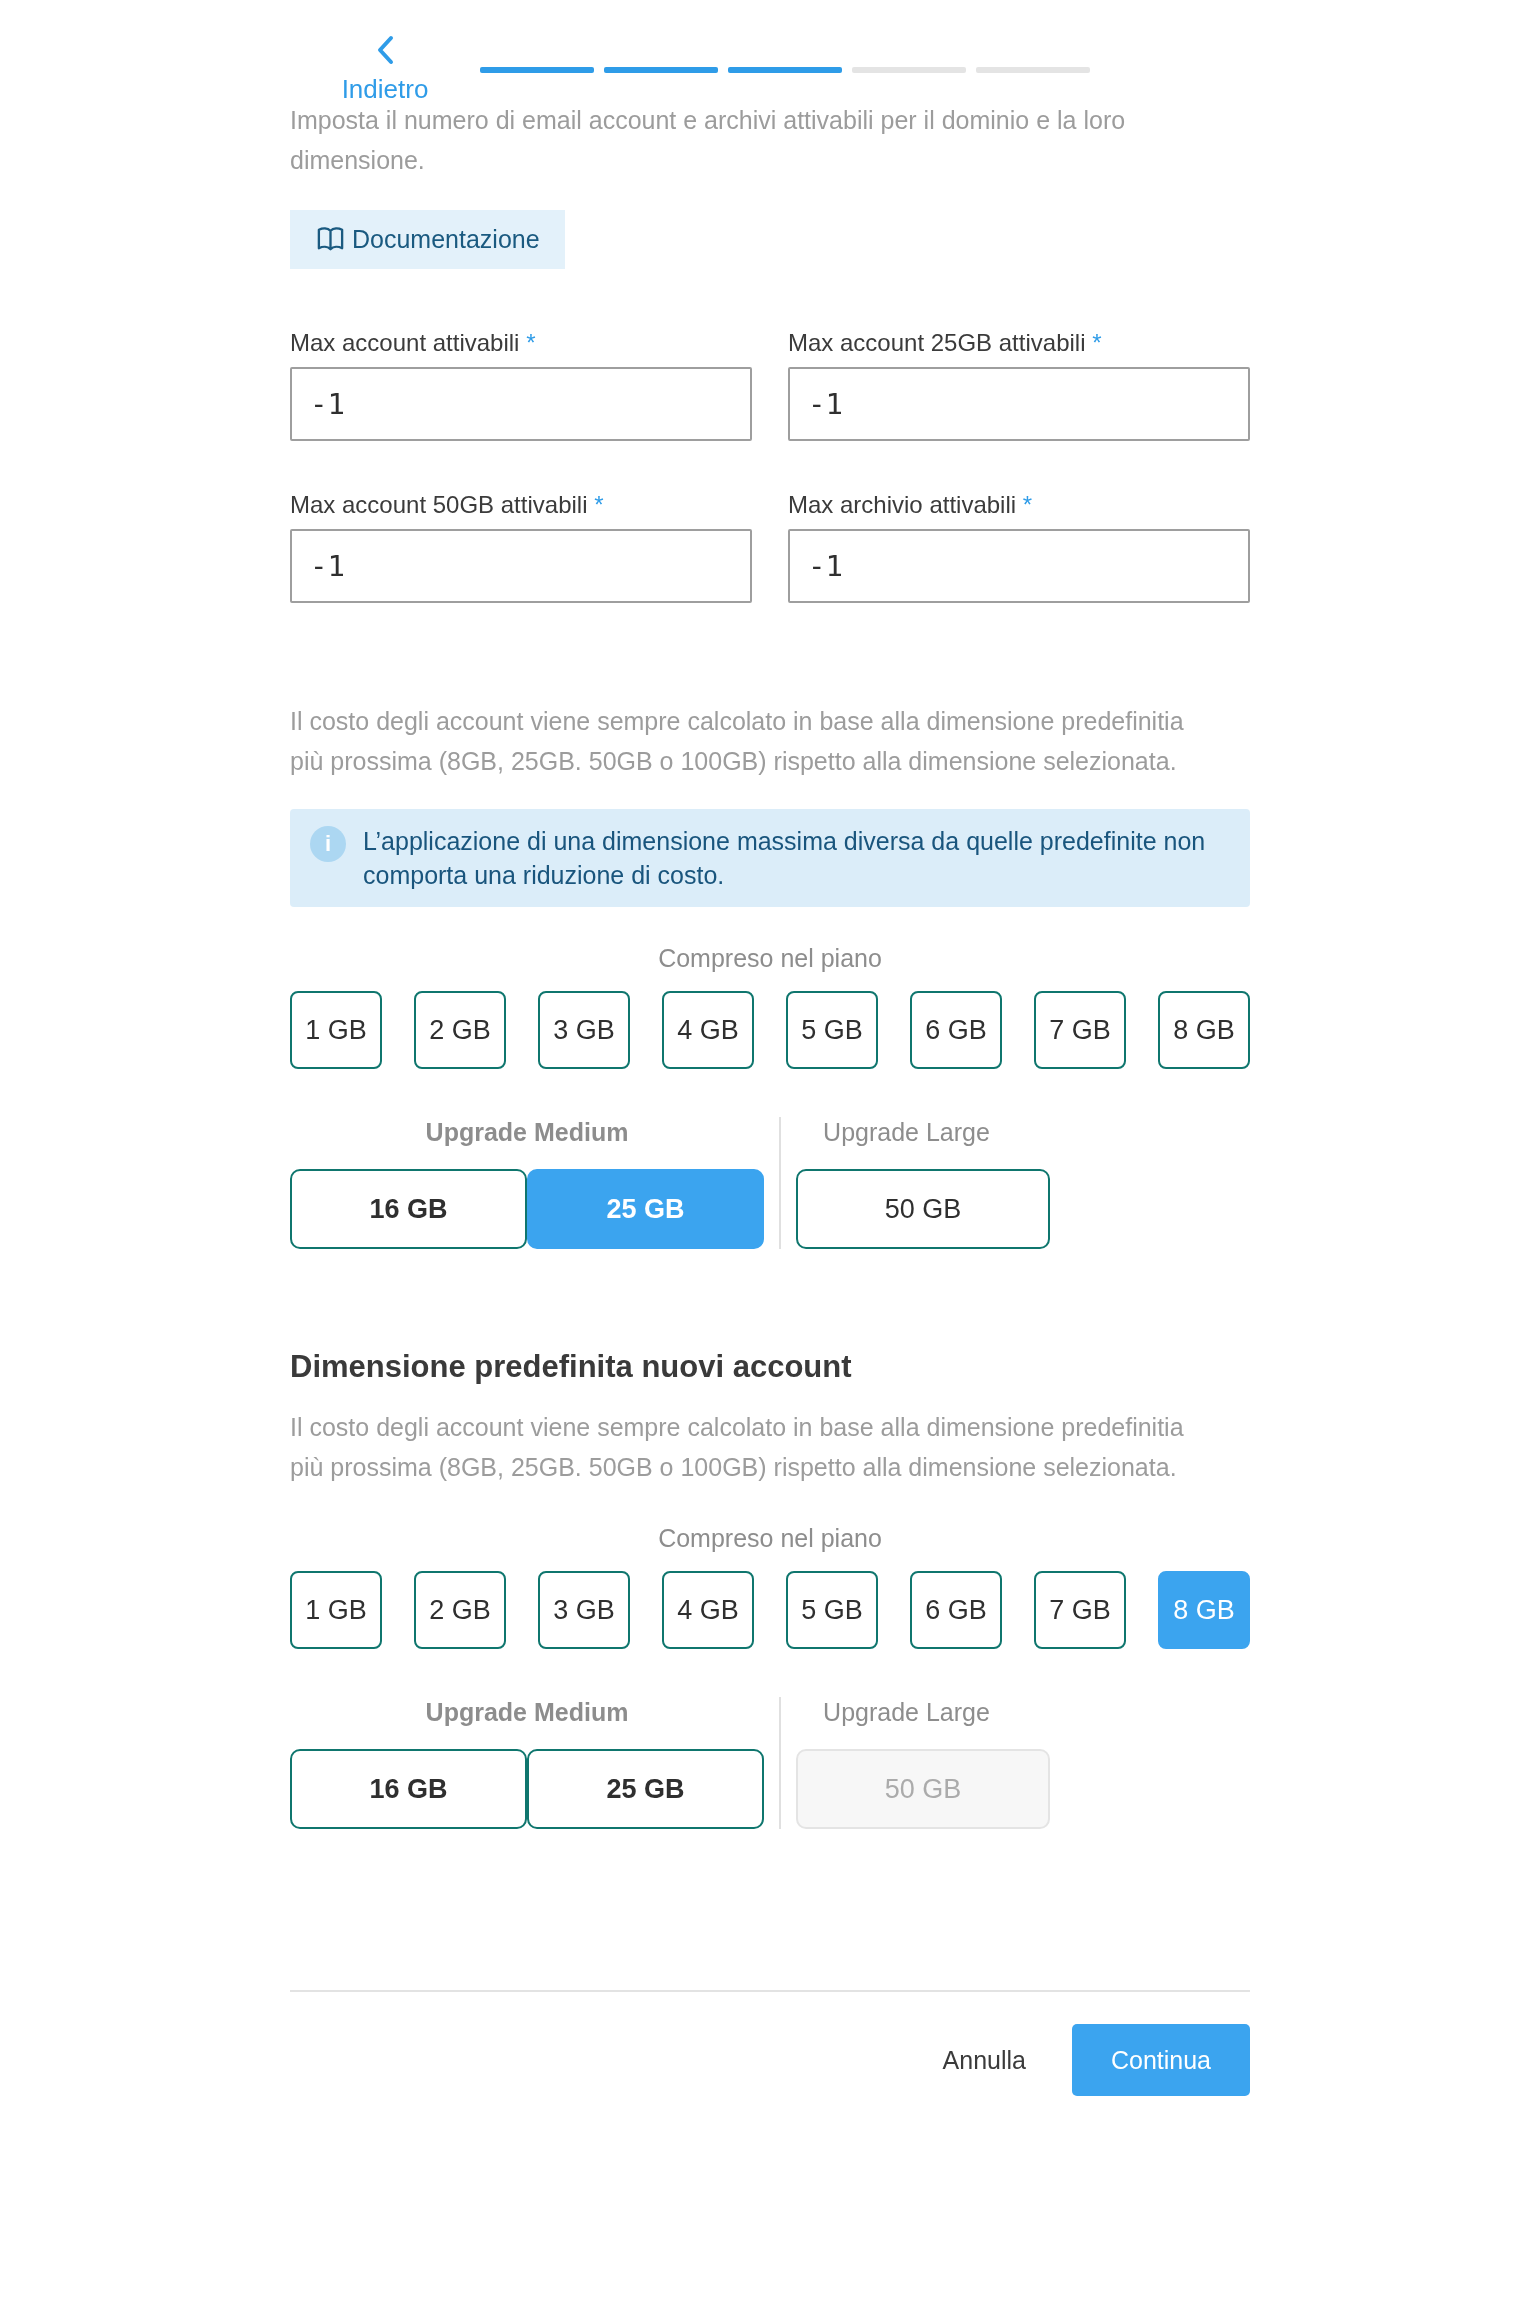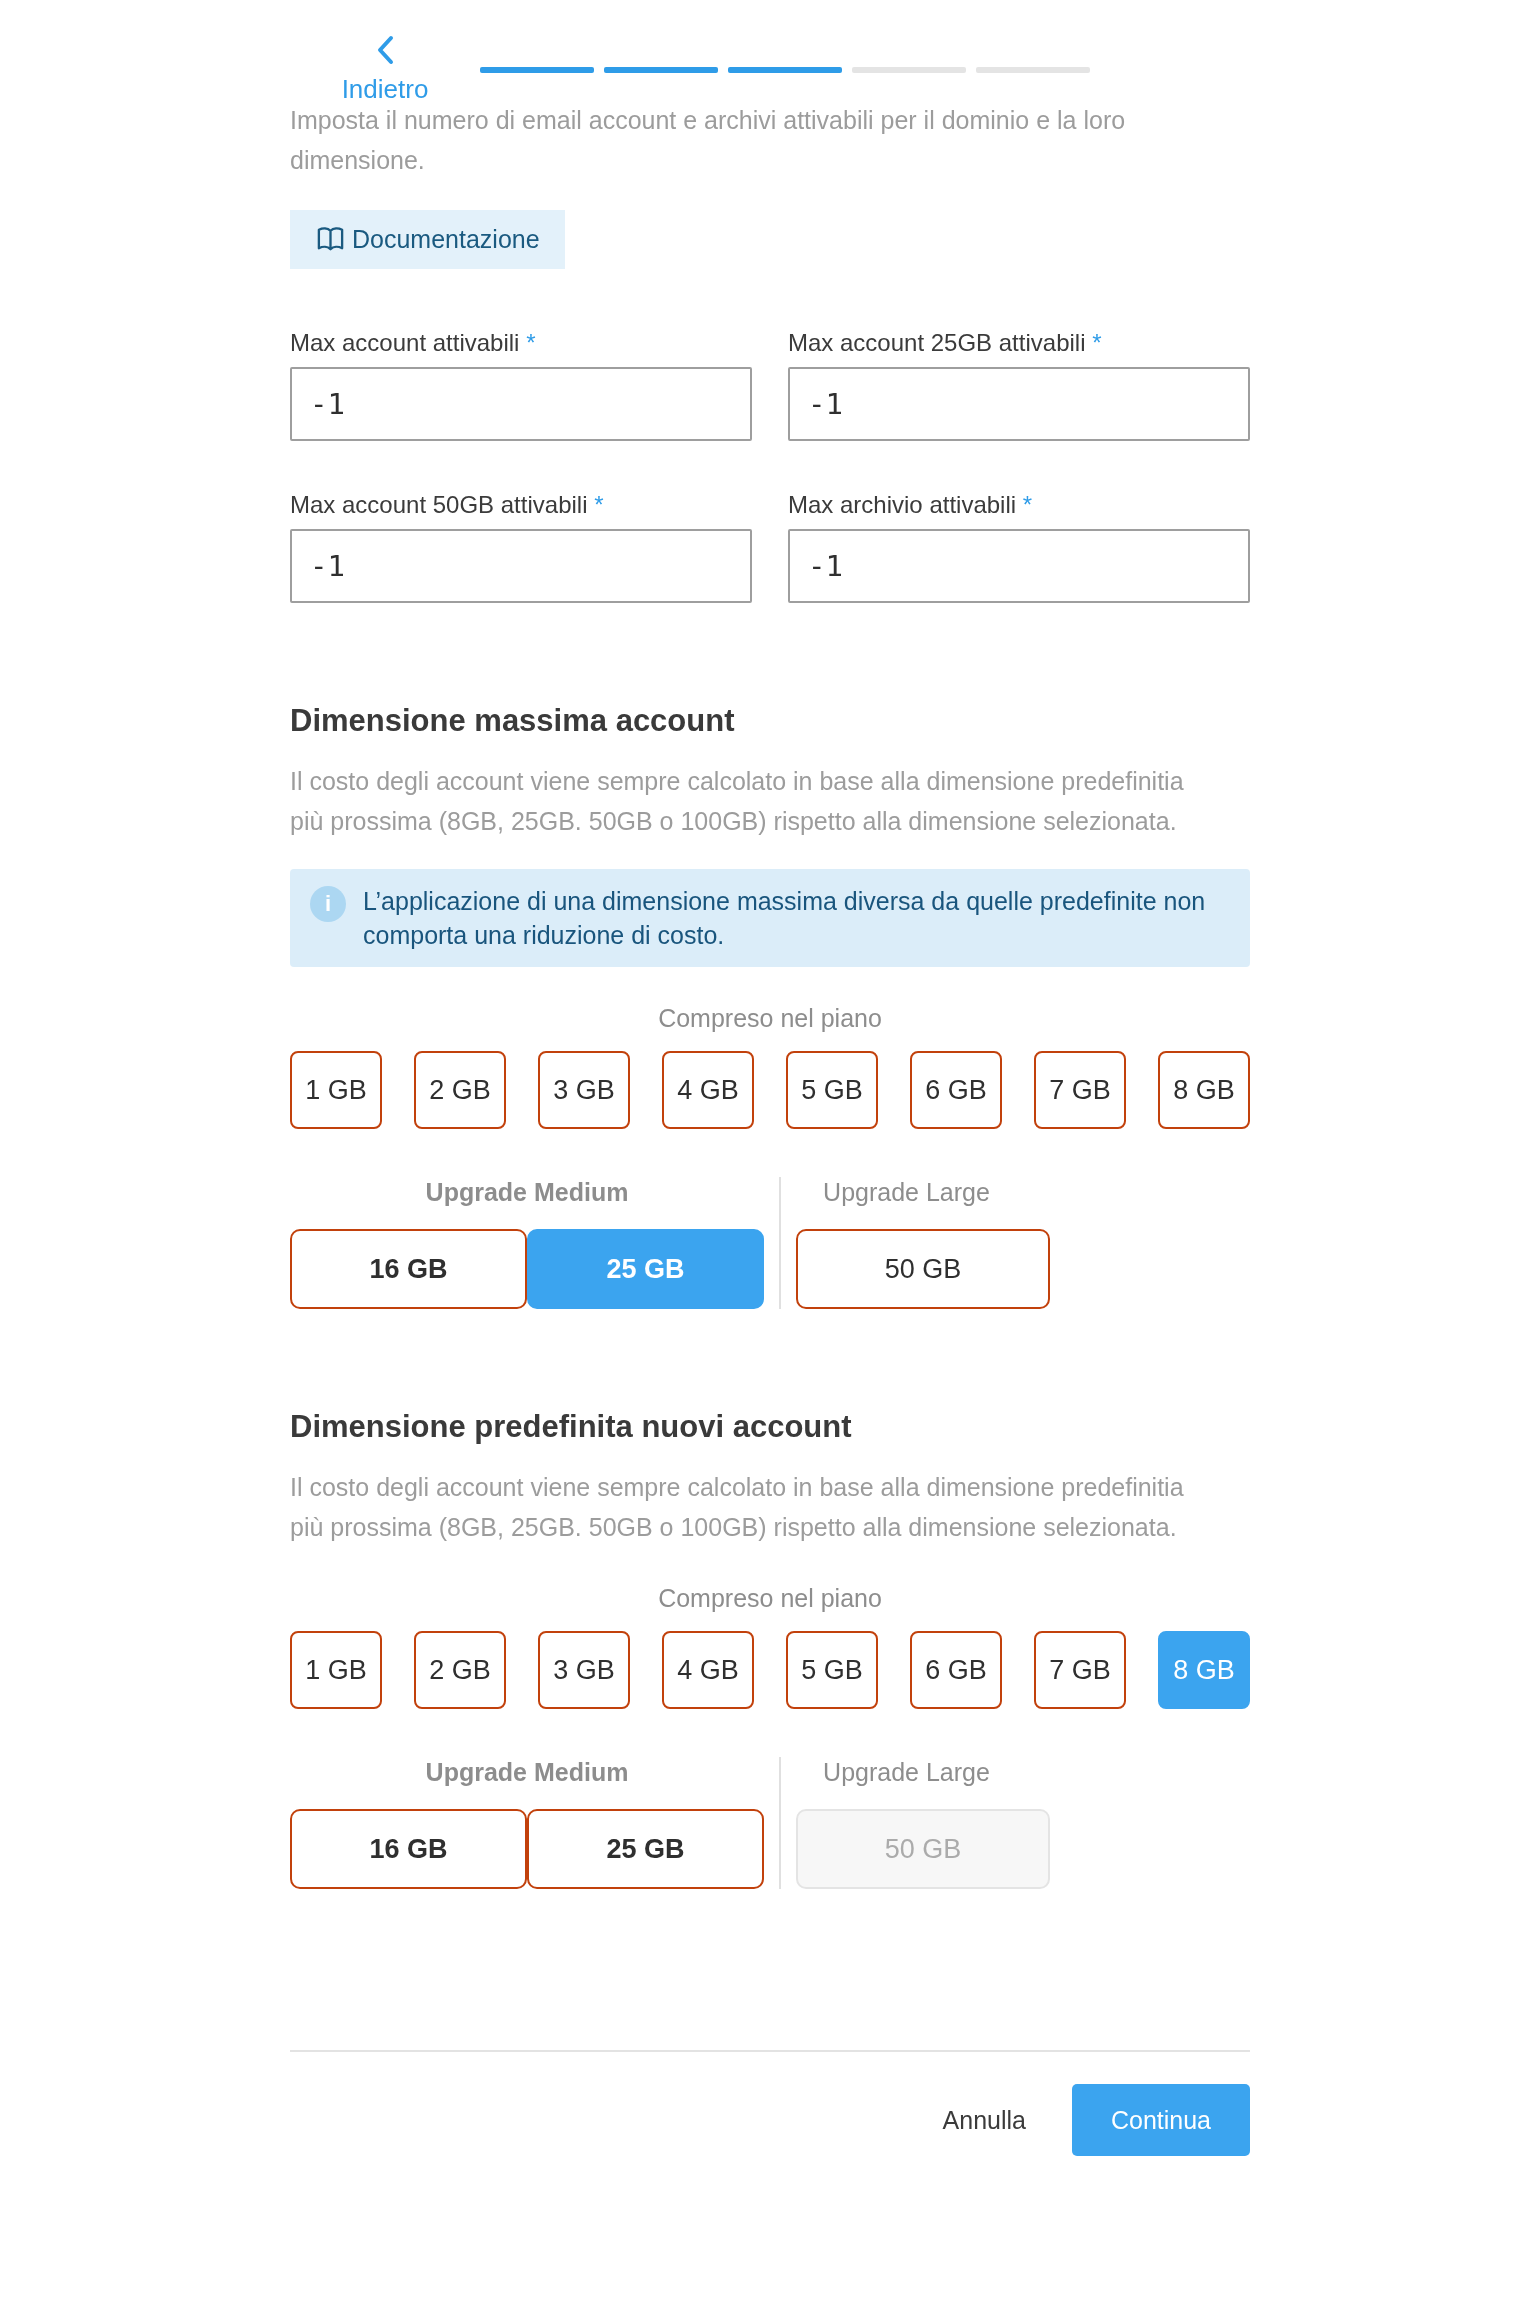--- a/index.html
+++ b/index.html
@@ -43,21 +43,21 @@
 
   .banner { margin-top:28px; display:flex; align-items:flex-start; gap:17px;
     background:#dbedf9; border-radius:4px; padding:15px 20px; }
   .info-circle { flex:0 0 auto; width:36px; height:36px; border-radius:50%;
     background:#acd7f2; color:#ffffff; font-size:22px; font-weight:bold;
     display:flex; align-items:center; justify-content:center; margin-top:2px; }
   .banner-text { color:#19557d; font-size:25px; line-height:34px; max-width:880px; }
 
   .plan-label { margin-top:36px; text-align:center; font-size:25px; color:#8d8d8d; line-height:30px; }
   .gb-row { margin-top:18px; display:flex; justify-content:space-between; }
-  .opt { width:92px; height:78px; background:#fff; border:2px solid #c2410c; border-radius:8px;
+  .opt { width:92px; height:78px; background:#fff; border:2px solid #0f766e; border-radius:8px;
     display:flex; align-items:center; justify-content:center; font-size:27px; color:#2f2f2f;
     cursor:pointer; }
   .opt.big { width:254px; height:80px; border-radius:10px; }
   .opt.selected { background:#3ba4ef; border-color:#3ba4ef; color:#ffffff; }
   .opt.disabled { background:#f7f7f7; border-color:#e4e4e4; color:#ababab; cursor:default; }
 
   .upgrade-row { margin-top:48px; display:flex; align-items:stretch; }
   .upg-label { text-align:center; font-size:25px; color:#8d8d8d; line-height:30px; margin-bottom:22px; }
   .upg-medium { width:474px;font-weight:bold; }
   .upg-medium .upg-buttons { display:flex; justify-content:space-between; }
@@ -136,21 +136,20 @@
         <div class="label">
           <span>Max archivio attivabili</span>
           <span class="req">*</span>
         </div>
         <input type="text" value="-1" style="">
       </div>
     </div>
 
     
     <div class="section">
-      <h2>Dimensione massima account</h2>
       <p class="desc">Il costo degli account viene sempre calcolato in base alla dimensione predefinitia più prossima (8GB, 25GB. 50GB o 100GB) rispetto alla dimensione selezionata.</p>
 
       <div class="banner">
         <div class="info-circle">i</div>
         <div class="banner-text">L’applicazione di una dimensione massima diversa da quelle predefinite non comporta una riduzione di costo.</div>
       </div>
 
       <div class="plan-label">Compreso nel piano</div>
       <div class="gb-row">
         <div class="opt">1 GB</div>

